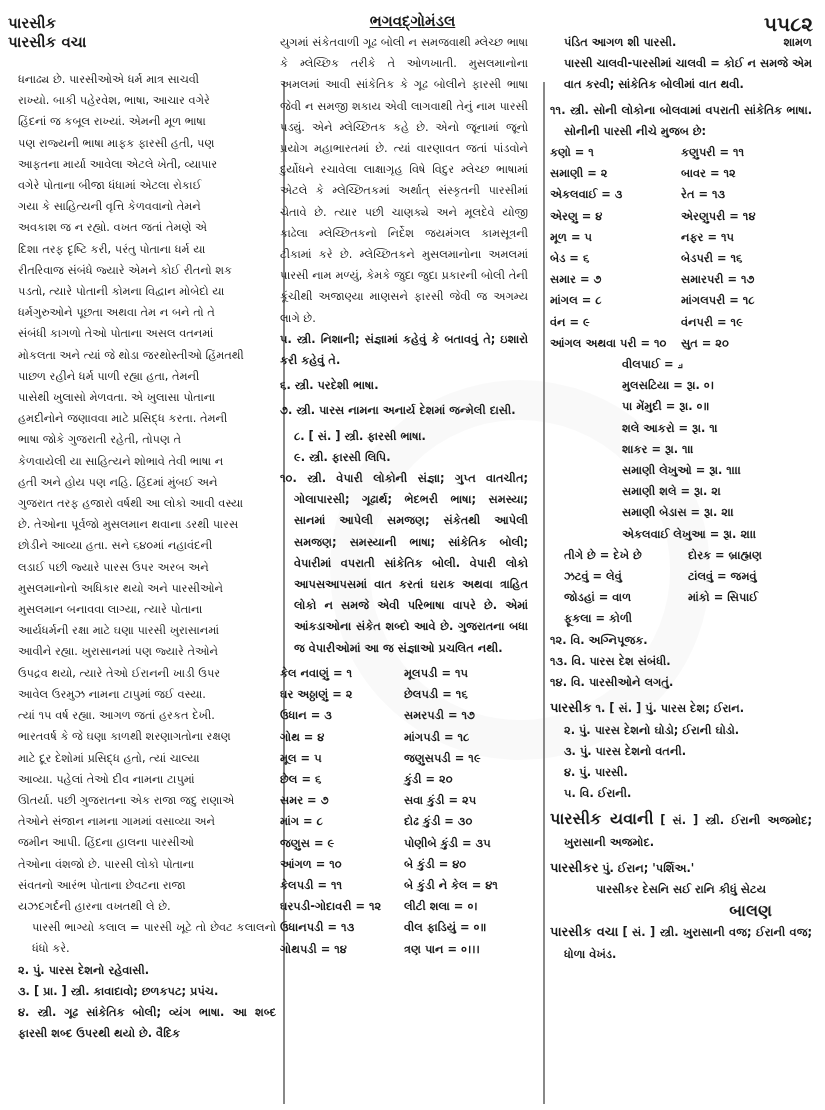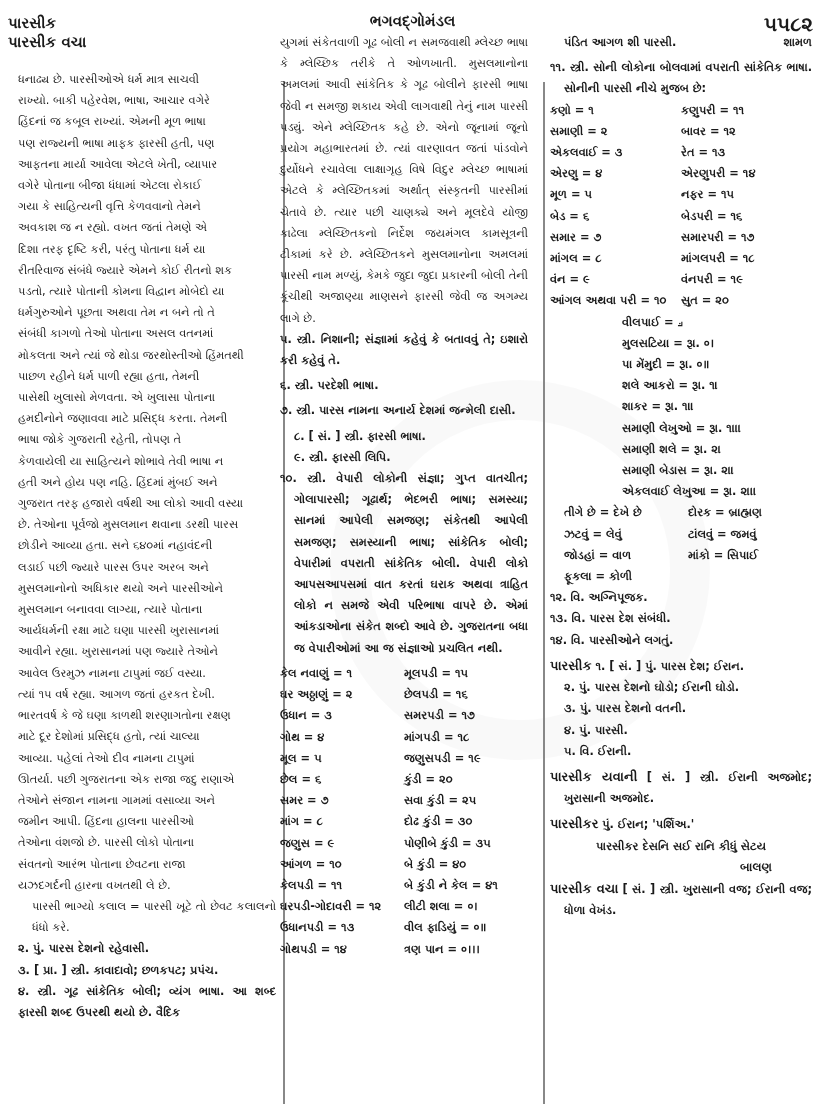--- a/index.html
+++ b/index.html
@@ -1,19 +1,19 @@
 <!DOCTYPE html>
 <html><head>
 <meta charset="utf-8">
 <style>
   html, body { margin:0; padding:0; background:#ffffff; }
   body { width:825px; height:1110px; position:relative; overflow:hidden;
          font-family:"DejaVu Sans", sans-serif; color:#1a1a1a; }
   .hdr-left { position:absolute; left:8px; top:14px; font-size:15px; font-weight:bold; line-height:19px; }
-  .hdr-center { position:absolute; left:0; right:0; top:12px; text-align:center; font-size:15px; font-weight:bold; }
+  .hdr-center { position:absolute; left:0; right:0; top:12px; text-align:center; font-size:15px; font-weight:bold;text-decoration:underline; }
   .hdr-right { position:absolute; right:12px; top:12px; font-size:20px; font-weight:bold; }
   .col { position:absolute; top:50px; font-size:11.4px; line-height:21.2px; }
   .c1 { left:18px; width:258px;margin-top:37px; }
   .c2 { left:280px; width:248px; }
   .c3 { left:550px; width:262px; }
   .rule { position:absolute; top:82px; width:2px; background:#888; }
   .r1 { left:283px; height:1022px; }
   .r2 { left:543px; height:1022px; }
   p { margin:0; text-align:justify; }
   .ind { padding-left:14px; }
@@ -66,20 +66,21 @@
       <p>કેળવાયેલી યા સાહિત્યને શોભાવે તેવી ભાષા ન</p>
       <p>હતી અને હોય પણ નહિ. હિંદમાં મુંબઈ અને</p>
       <p>ગુજરાત તરફ હજારો વર્ષથી આ લોકો આવી વસ્યા</p>
       <p>છે. તેઓના પૂર્વજો મુસલમાન થવાના ડરથી પારસ</p>
       <p>છોડીને આવ્યા હતા. સને ૬૪૦માં નહાવંદની</p>
       <p>લડાઈ પછી જ્યારે પારસ ઉપર અરબ અને</p>
       <p>મુસલમાનોનો અધિકાર થયો અને પારસીઓને</p>
       <p>મુસલમાન બનાવવા લાગ્યા, ત્યારે પોતાના</p>
       <p>આર્યધર્મની રક્ષા માટે ઘણા પારસી ખુરાસાનમાં</p>
       <p>આવીને રહ્યા. ખુરાસાનમાં પણ જ્યારે તેઓને</p>
+      <p>ઉપદ્રવ થયો, ત્યારે તેઓ ઈરાનની ખાડી ઉપર</p>
       <p>આવેલ ઉરમુઝ નામના ટાપુમાં જઈ વસ્યા.</p>
       <p>ત્યાં ૧૫ વર્ષ રહ્યા. આગળ જતાં હરકત દેખી.</p>
       <p>ભારતવર્ષ કે જે ઘણા કાળથી શરણાગતોના રક્ષણ</p>
       <p>માટે દૂર દેશોમાં પ્રસિદ્ધ હતો, ત્યાં ચાલ્યા</p>
       <p>આવ્યા. પહેલાં તેઓ દીવ નામના ટાપુમાં</p>
       <p>ઊતર્યા. પછી ગુજરાતના એક રાજા જદુ રાણાએ</p>
       <p>તેઓને સંજાન નામના ગામમાં વસાવ્યા અને</p>
       <p>જમીન આપી. હિંદના હાલના પારસીઓ</p>
       <p>તેઓના વંશજો છે. પારસી લોકો પોતાના</p>
       <p>સંવતનો આરંભ પોતાના છેવટના રાજા</p>
@@ -161,20 +162,21 @@
         <span>ત્રણ પાન = ०।।।</span>
       </div>
     </div>
 </div>
 
 <div class="col c3" style="top:32px;">
   <div class="pair ind">
     <span class="b">પંડિત આગળ શી પારસી.</span>
     <span class="right b" style="flex:0 0 60px;font-family:Liberation Serif, serif;">શામળ</span>
   </div>
+  <p class="ind b">પારસી ચાલવી-પારસીમાં ચાલવી = કોઈ ન સમજે એમ વાત કરવી; સાંકેતિક બોલીમાં વાત થવી.</p>
   <div class="gap"></div>
   <p class="hang b">૧૧. સ્ત્રી. સોની લોકોના બોલવામાં વપરાતી સાંકેતિક ભાષા. સોનીની પારસી નીચે મુજબ છે:</p>
   <div id="c3soni">
       <div class="pair b">
         <span>કણો = ૧</span>
         <span>કણુપરી = ૧૧</span>
       </div>
       <div class="pair b">
         <span>સમાણી = ૨</span>
         <span>બાવર = ૧૨</span>
@@ -248,27 +250,27 @@
   <p>
     <span class="b" style="font-size:13px;">પારસીક</span>
     <span class="b">૧. [ સં. ] પું. પારસ દેશ; ઈરાન.</span>
   </p>
   <p class="ind b">૨. પું. પારસ દેશનો ઘોડો; ઈરાની ઘોડો.</p>
   <p class="ind b">૩. પું. પારસ દેશનો વતની.</p>
   <p class="ind b">૪. પું. પારસી.</p>
   <p class="ind b">૫. વિ. ઈરાની.</p>
   <div class="gap"></div>
   <p class="hang">
-    <span class="b" style="font-size:13px;">પારસીક યવાની</span>
+    <span class="b" style="font-size:16px;">પારસીક યવાની</span>
     <span class="b">[ સં. ] સ્ત્રી. ઈરાની અજમોદ; ખુરાસાની અજમોદ.</span>
   </p>
   <div class="gap"></div>
   <p>
     <span class="b" style="font-size:13px;">પારસીકર</span>
     <span class="b">પું. ઈરાન; 'પર્શિઅ.'</span>
   </p>
   <p class="center b">પારસીકર દેસનિ સઈ રાનિ કીધું સેટય</p>
-  <p class="right b" style="font-size:12px;padding-right:40px;">બાલણ</p>
+  <p class="right b" style="font-size:16px;padding-right:40px;">બાલણ</p>
   <p class="hang">
     <span class="b" style="font-size:13px;">પારસીક વચા</span>
     <span class="b">[ સં. ] સ્ત્રી. ખુરાસાની વજ; ઈરાની વજ; ધોળા વેખંડ.</span>
   </p>
 </div>
 
 </body></html>

